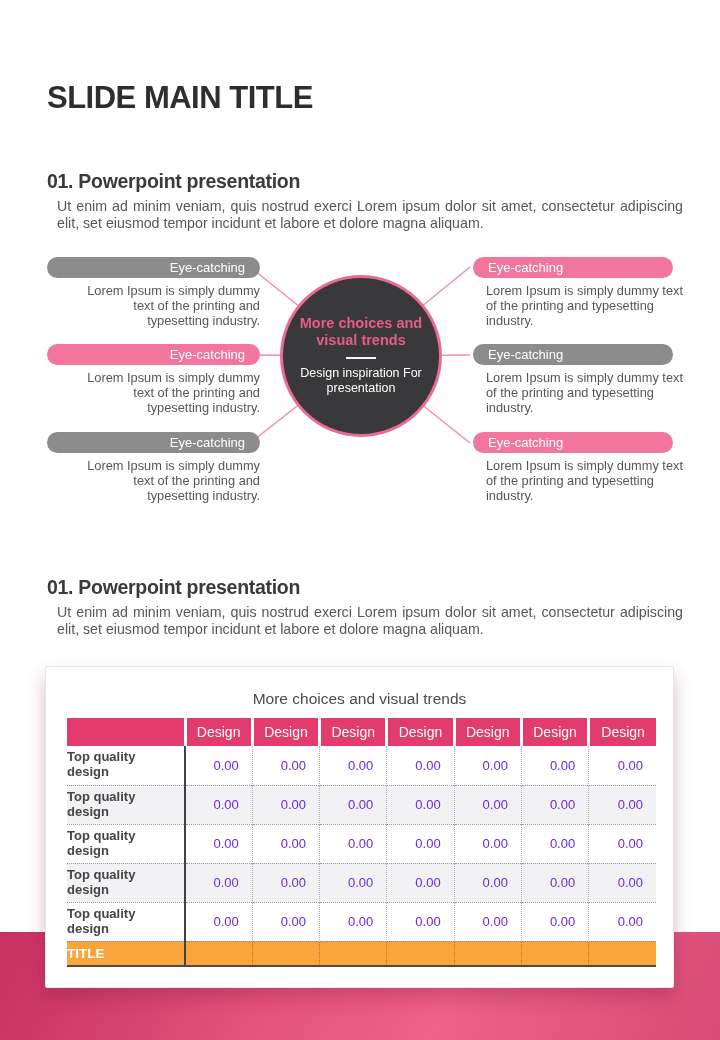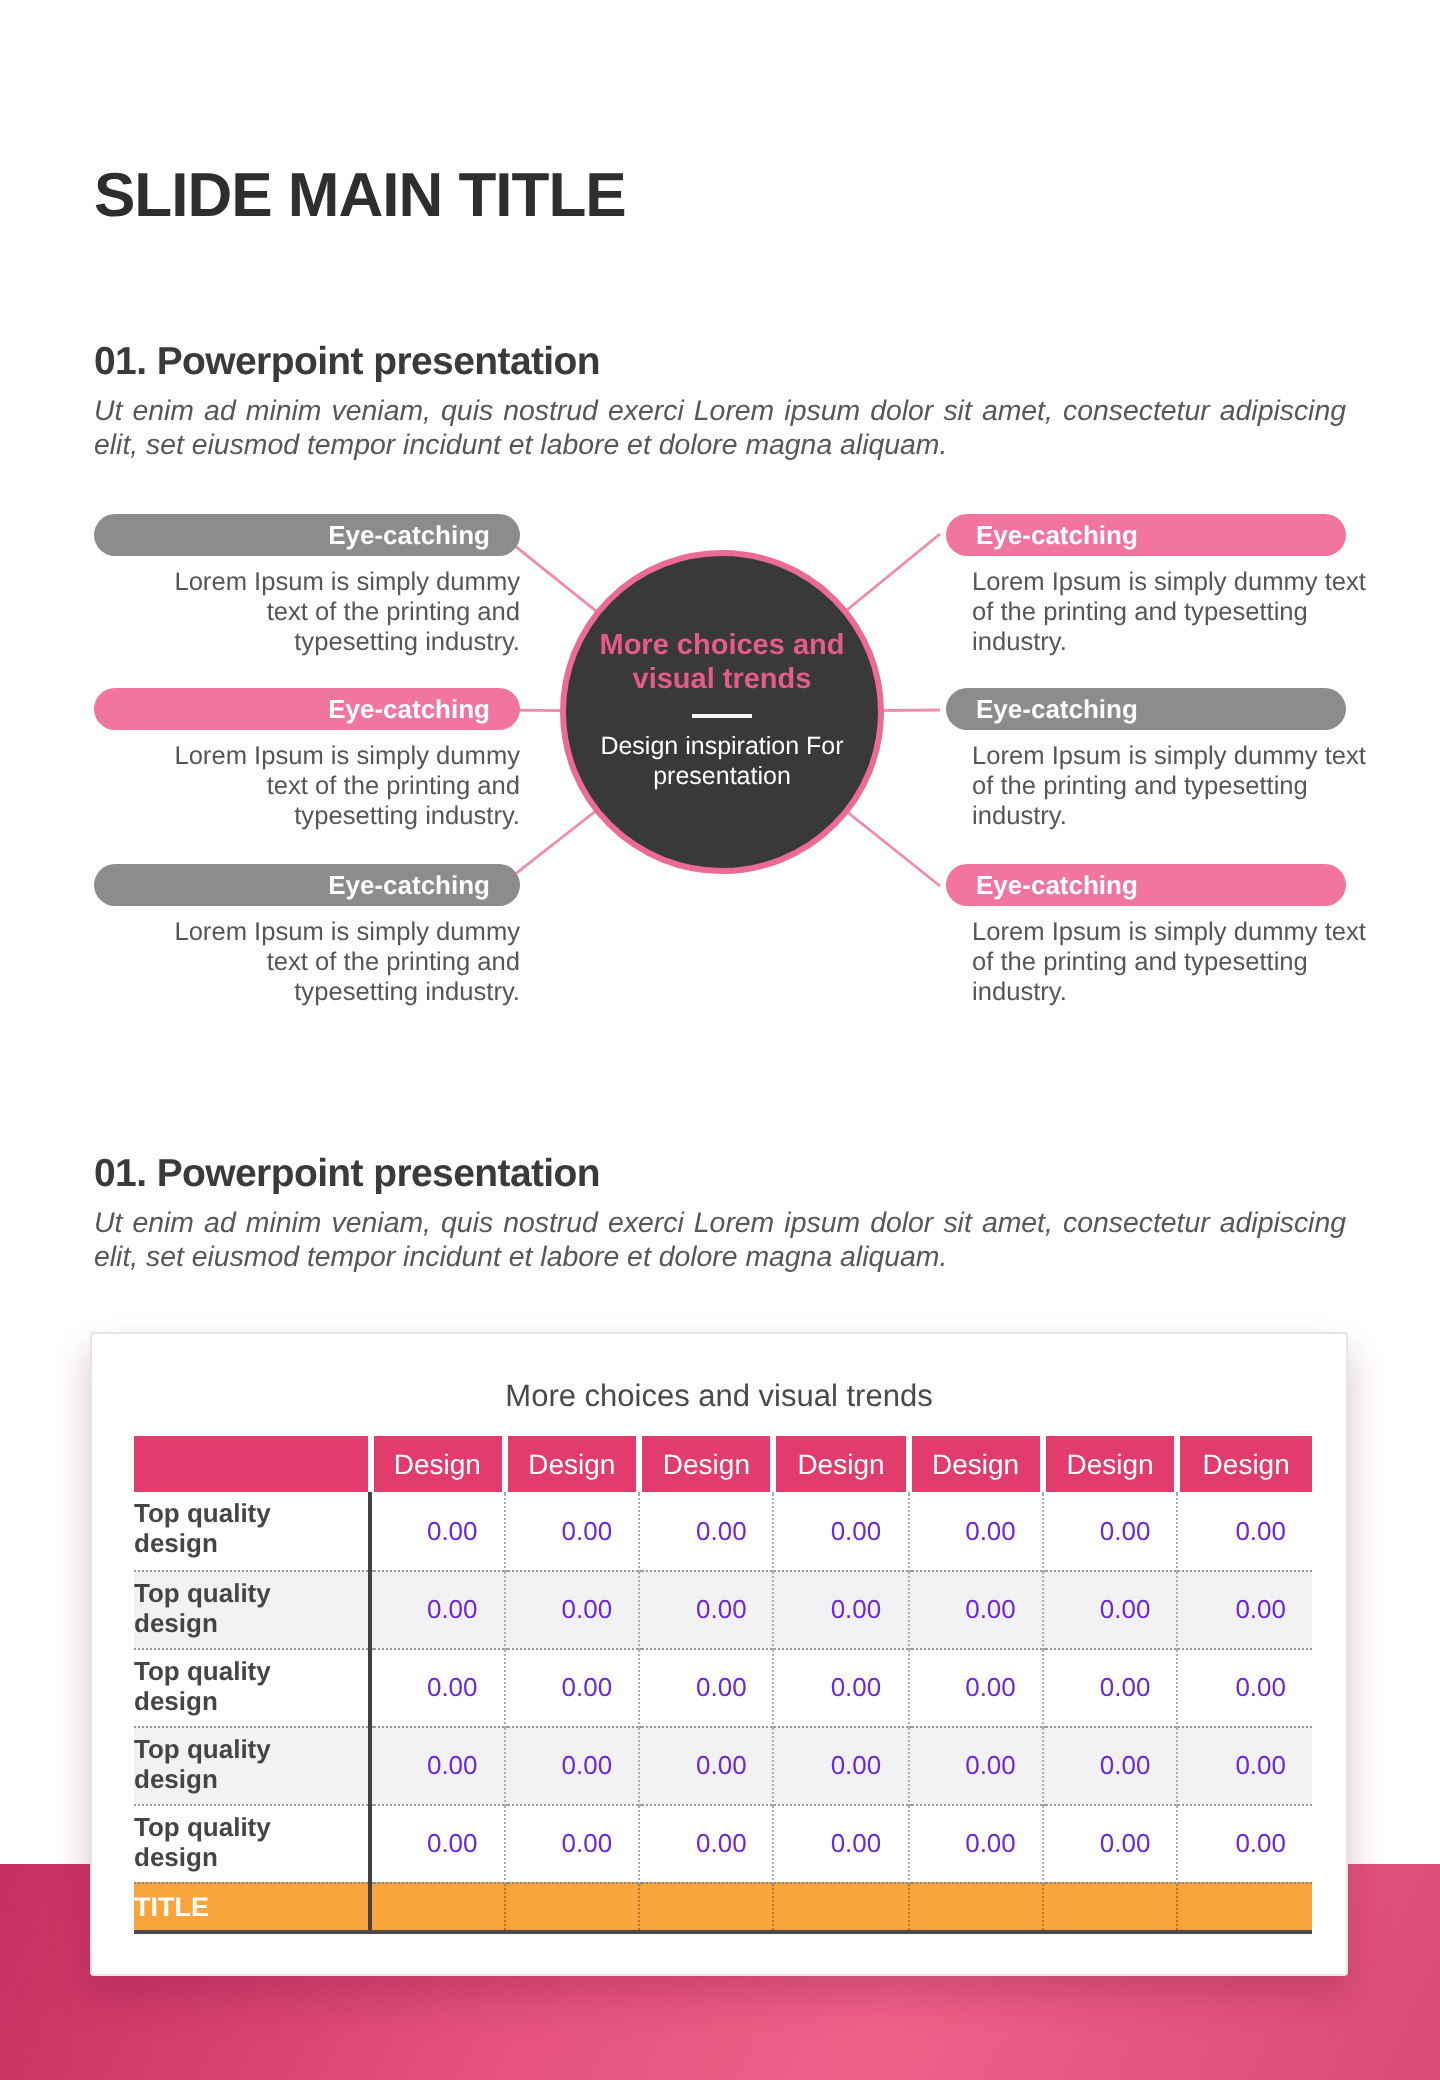--- a/index.html
+++ b/index.html
@@ -13,32 +13,32 @@
     position:absolute;left:47px;top:80px;
     font-size:31px;font-weight:700;color:#2e2e30;letter-spacing:-.5px;
   }
   .sec-heading{
     position:absolute;left:47px;
     font-size:19.5px;font-weight:700;color:#3a3a3c;letter-spacing:-.3px;
   }
   #sec1-heading{top:170px}
   #sec2-heading{top:576px}
   .sec-body{
-    position:absolute;left:47px;width:626px;
-    font-size:14.2px;line-height:1.22;color:#57575a;text-align:justify;font-style:italic;
+    position:absolute;left:57px;width:626px;
+    font-size:14.2px;line-height:1.22;color:#57575a;text-align:justify;
   }
   #sec1-body{top:198px}
   #sec2-body{top:604px}
 
   
   .diagram{position:absolute;left:0;top:255px;width:720px;height:262px;}
   .diagram svg{position:absolute;left:0;top:0;}
   .pill{
     position:absolute;height:21px;border-radius:11px;box-sizing:border-box;
-    font-size:13px;font-weight:700;color:#fff;line-height:21px;
+    font-size:13px;font-weight:400;color:#fff;line-height:21px;
   }
   .pill.left{left:47px;width:213px;text-align:right;padding-right:15px;}
   .pill.right{left:473px;width:200px;text-align:left;padding-left:15px;}
   .pill.gray{background:var(--pill-gray,#8c8c8c);}
   .pill.pink{background:var(--pill-pink,#f1759d);}
   .desc{
     position:absolute;font-size:12.8px;line-height:1.16;color:#56565a;
   }
   .desc.left{left:82px;width:178px;text-align:right;}
   .desc.right{left:486px;width:205px;text-align:left;}

